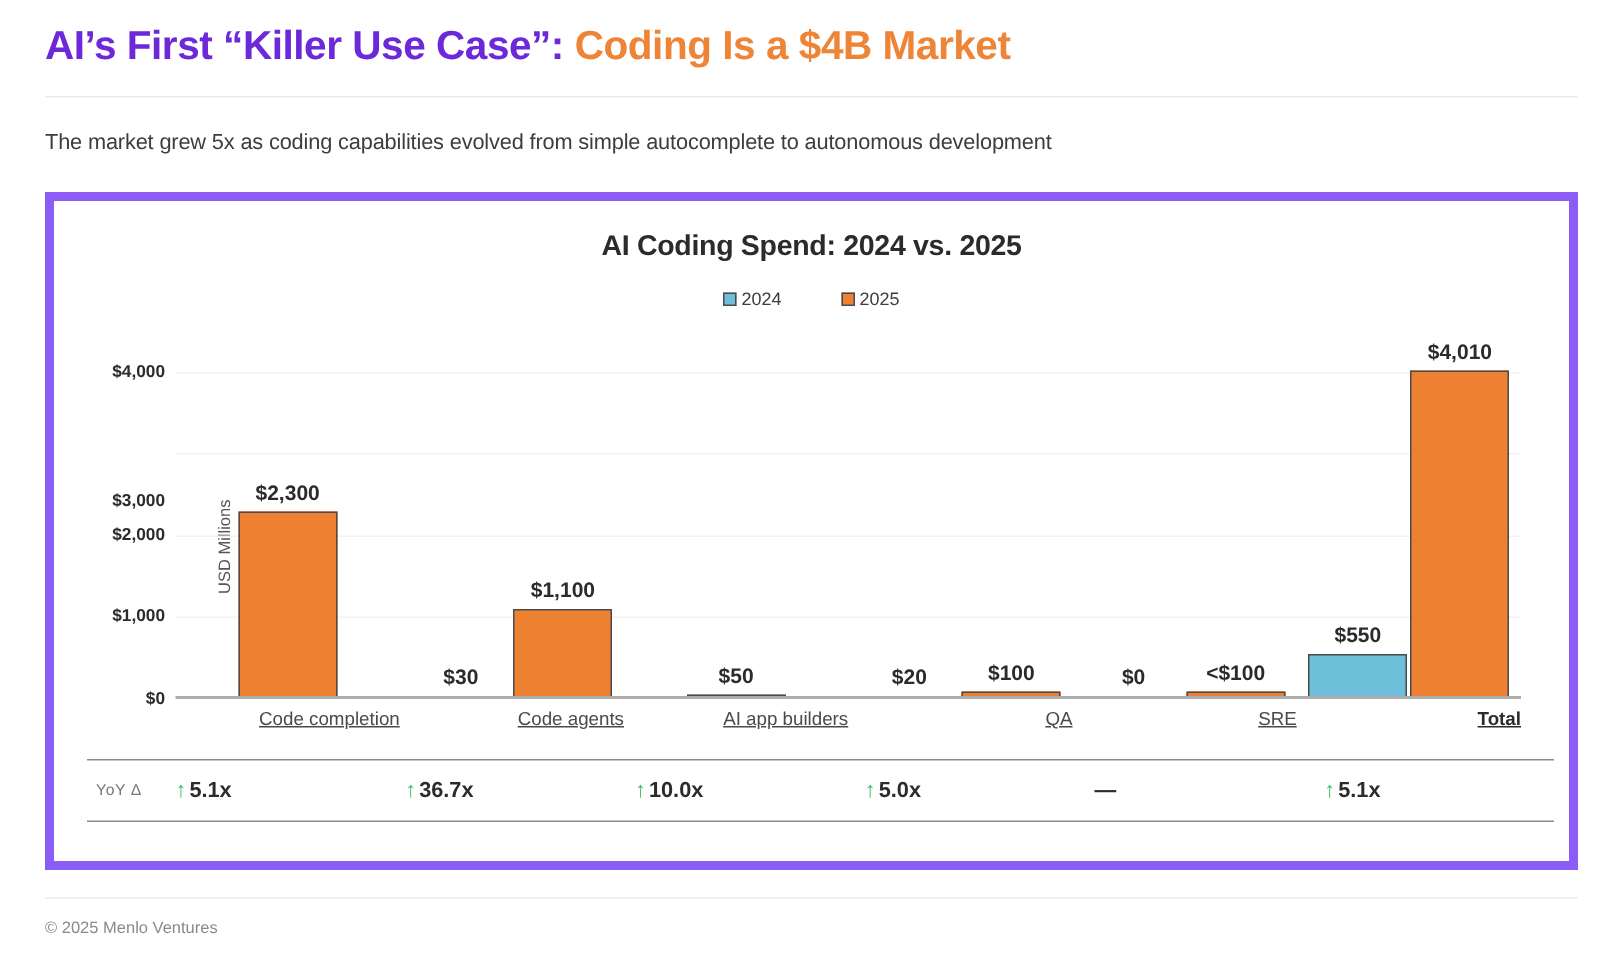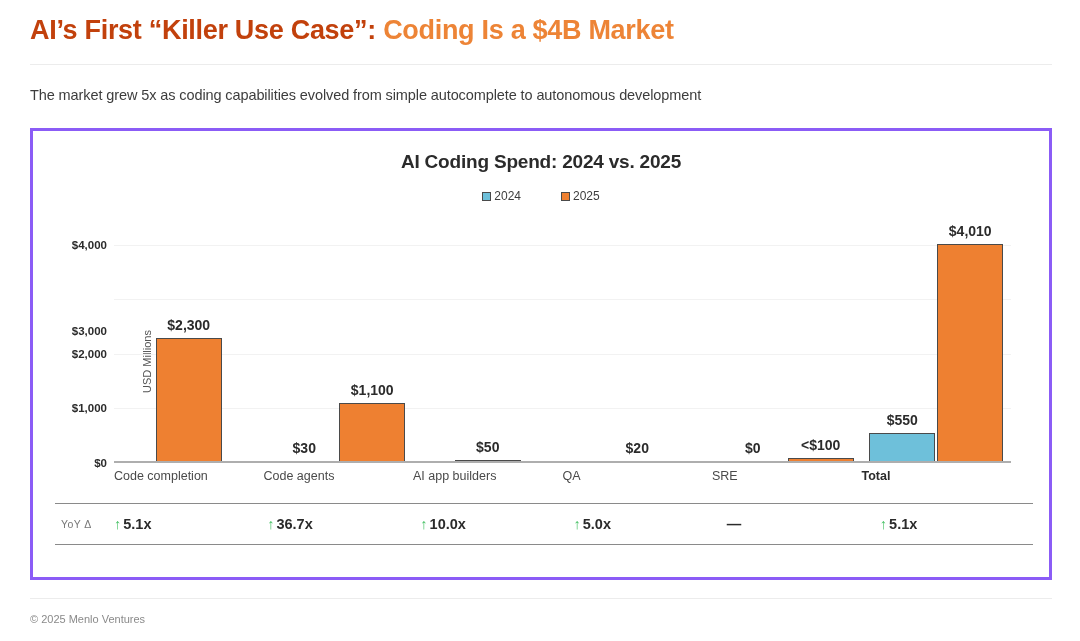--- a/index.html
+++ b/index.html
@@ -29,21 +29,21 @@
     top: 14px;
     width: 1020px;
   }
   .headline {
     font-size: 27px;
     font-weight: bold;
     letter-spacing: -0.3px;
     line-height: 1.2;
     white-space: nowrap;
   }
-  .headline .part-dark { color: #c2410c; text-align: right; }
+  .headline .part-dark { color: #6d28d9; text-align: right; }
   .headline .part-accent { color: #ed8436; }
 
   .header-rule {
     position: absolute;
     left: 30px;
     top: 64px;
     width: 1022px;
     height: 1px;
     background: #ececec;
   }
@@ -58,21 +58,21 @@
     white-space: nowrap;
   }
 
   
   .card {
     position: absolute;
     left: 30px;
     top: 128px;
     width: 1022px;
     height: 452px;
-    border: 3px solid #8b5cf6;
+    border: 6px solid #8b5cf6;
     box-sizing: border-box;
     background: #ffffff;
   }
 
   .chart-title {
     position: absolute;
     top: 20px;
     left: 0;
     width: 100%;
     text-align: center;
@@ -204,23 +204,24 @@
 
   .xlabels {
     position: absolute;
     left: 81px;
     top: 338px;
     width: 897px;
     display: flex;
   }
   .xlabel {
     flex: 1;
-    text-align: left;
+    text-align: right;
     font-size: 12.5px;
     color: #4a4a4a;
+    text-decoration: underline;
   }
   .xlabel.bold {
     font-weight: bold;
     color: #2b2b2b;
   }
 
   
   .yoy {
     position: absolute;
     left: 22px;
@@ -351,20 +352,24 @@
                 <div class="bar-label" style="bottom: 7.72727px;">$50</div>
               </div>
             </div>
           </div>
           <div class="group">
             <div class="bars">
               <div class="bar-wrap">
                 <div class="bar y2024" style="height: 2px;"></div>
                 <div class="bar-label" style="bottom: 7px; margin-top: 12px;">$20</div>
               </div>
+              <div class="bar-wrap">
+                <div class="bar y2025" style="height: 5.45455px;"></div>
+                <div class="bar-label" style="bottom: 10.4545px;">$100</div>
+              </div>
             </div>
           </div>
           <div class="group">
             <div class="bars">
               <div class="bar-wrap">
                 <div class="bar y2024 zero" style="height: 0px;"></div>
                 <div class="bar-label" style="bottom: 7px;">$0</div>
               </div>
               <div class="bar-wrap">
                 <div class="bar y2025" style="height: 5.45455px;"></div>

